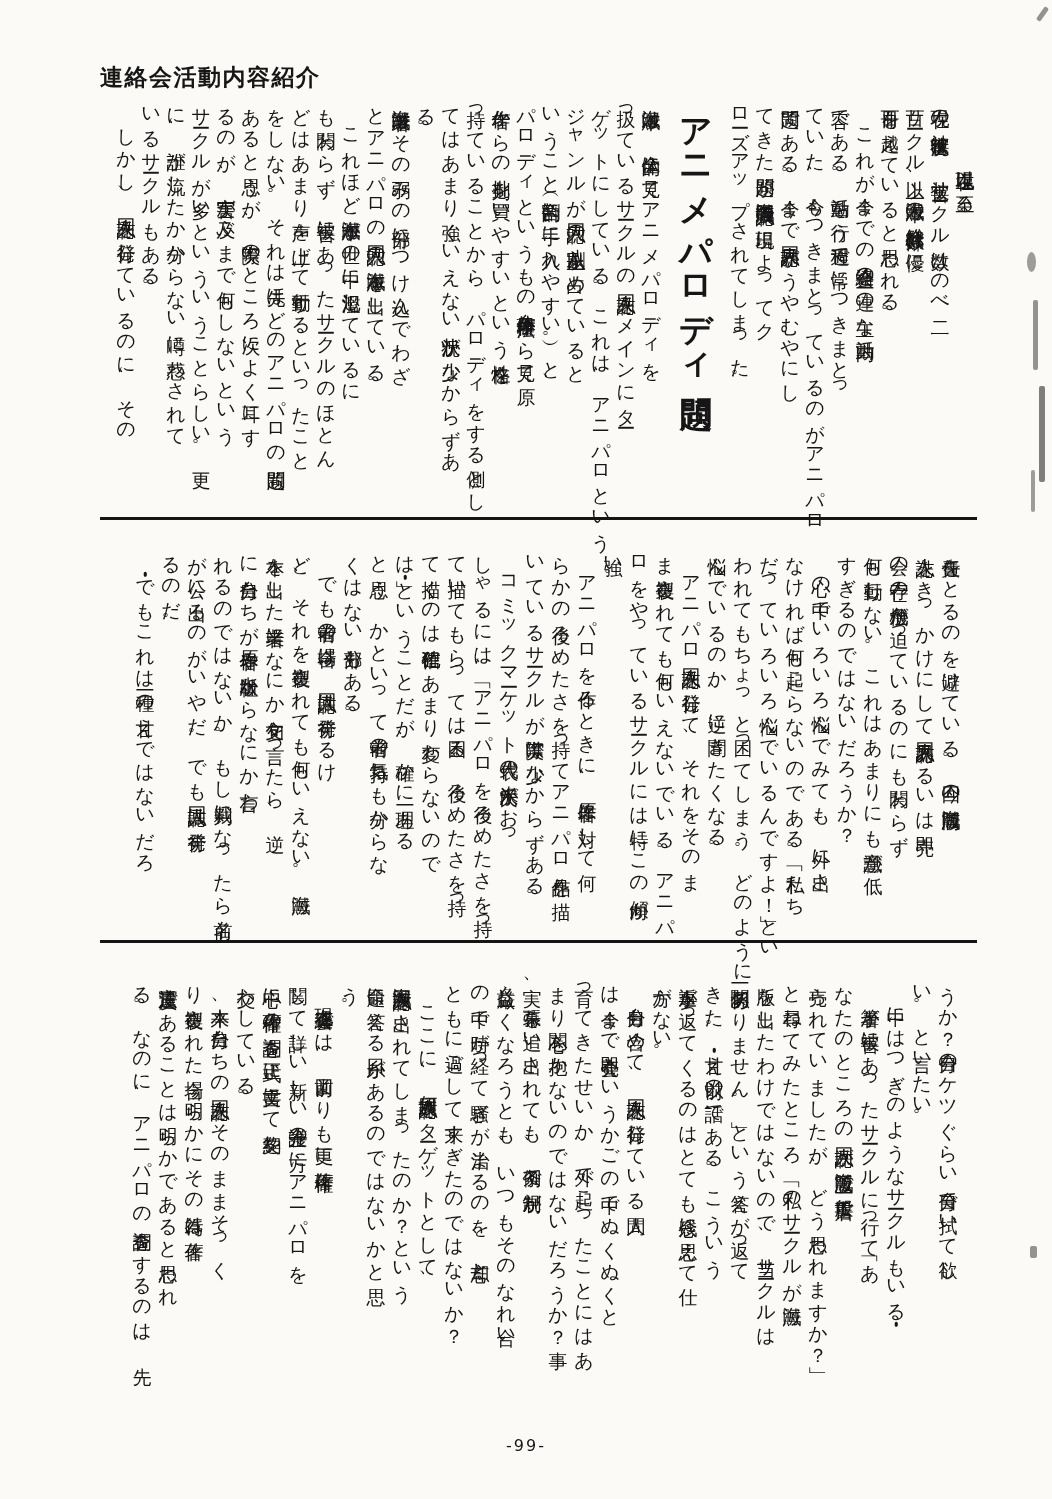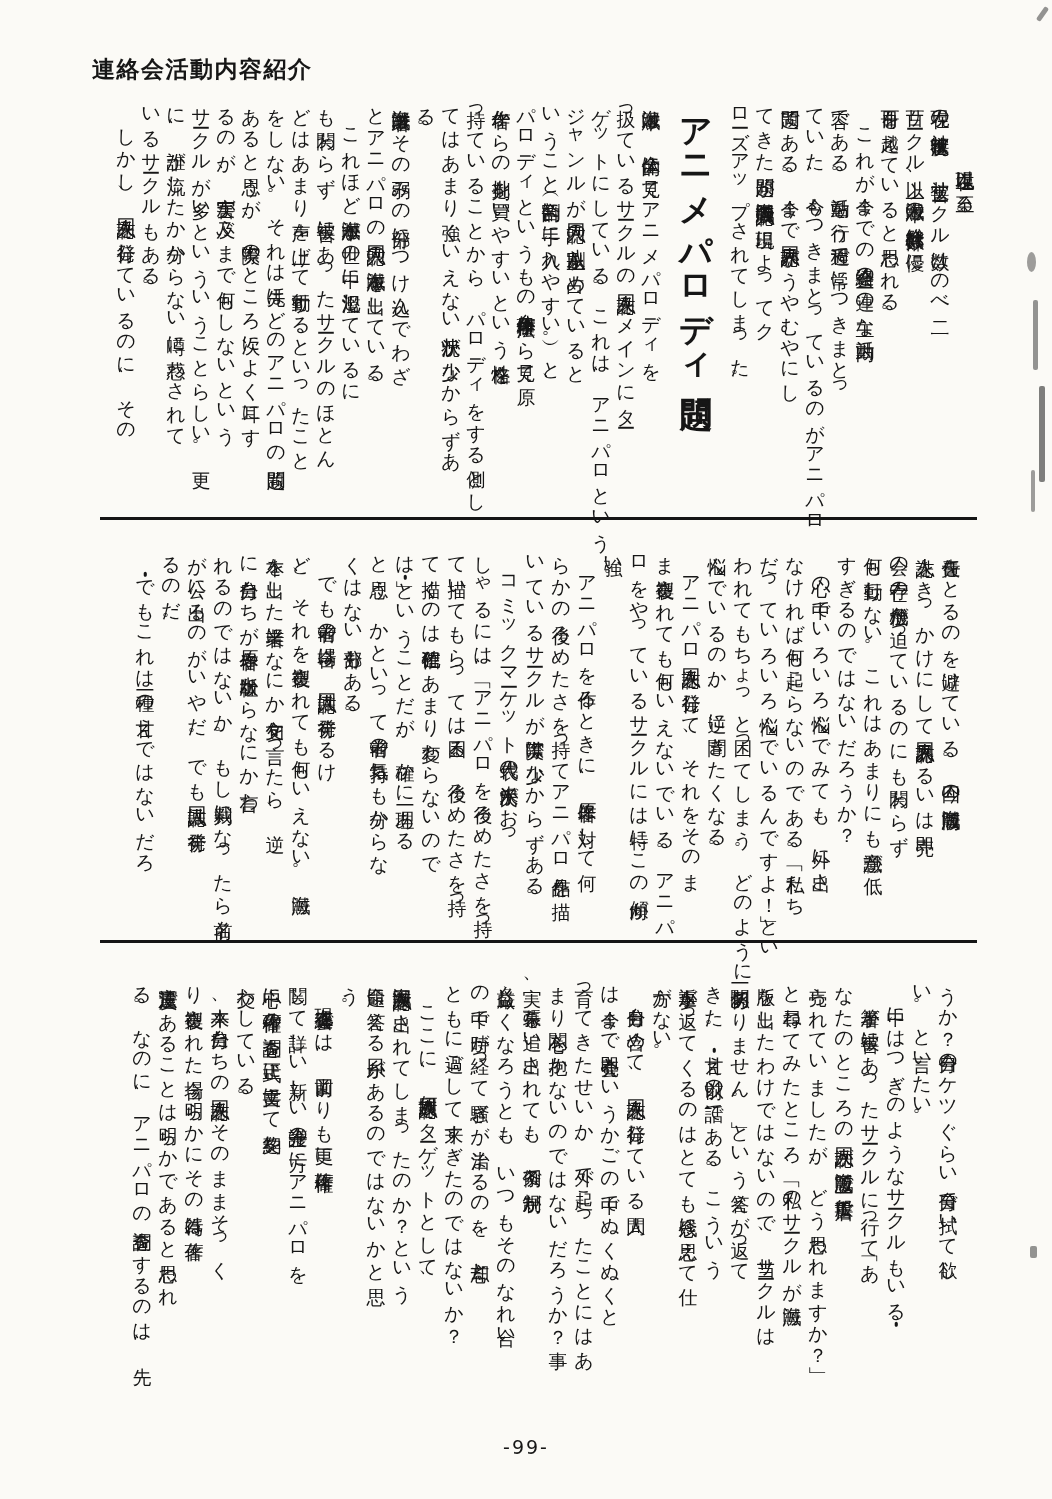--- a/index.html
+++ b/index.html
@@ -14,21 +14,21 @@
     background:#fbfaf6;
     color:#161616;
     overflow:hidden;
   }
   .doc-header{
     position:absolute;
     left:84px;top:46px;
     font-size:23px;
     font-weight:bold;
     letter-spacing:1.5px;
-    margin:8px;
+    margin:16px;
   }
   
   .tblock{
     position:absolute;
     display:flex;
     flex-direction:row-reverse;
     justify-content:flex-start;
     align-items:flex-start;
   }
   .tcol{
@@ -61,21 +61,21 @@
     position:absolute;
     left:100px;width:877px;height:3px;
     background:#151515;
   }
   #rule-1{top:517px;}
   #rule-2{top:940px;}
   .page-number{
     position:absolute;
     top:1436px;left:0;width:100%;
     text-align:center;
-    font-size:19px;
+    font-size:16px;
     letter-spacing:2px;
   }
   
   .artifact{position:absolute;background:#2b2b2b;border-radius:2px;}
   .a1{left:1040px;top:6px;width:5px;height:16px;transform:rotate(35deg);opacity:.5;}
   .a2{left:1027px;top:252px;width:9px;height:20px;border-radius:50%;opacity:.45;}
   .a3{left:1033px;top:300px;width:5px;height:70px;opacity:.5;}
   .a4{left:1039px;top:386px;width:6px;height:96px;opacity:.6;}
   .a5{left:1031px;top:470px;width:4px;height:42px;opacity:.45;}
   .a6{left:1030px;top:1246px;width:7px;height:12px;opacity:.5;}

